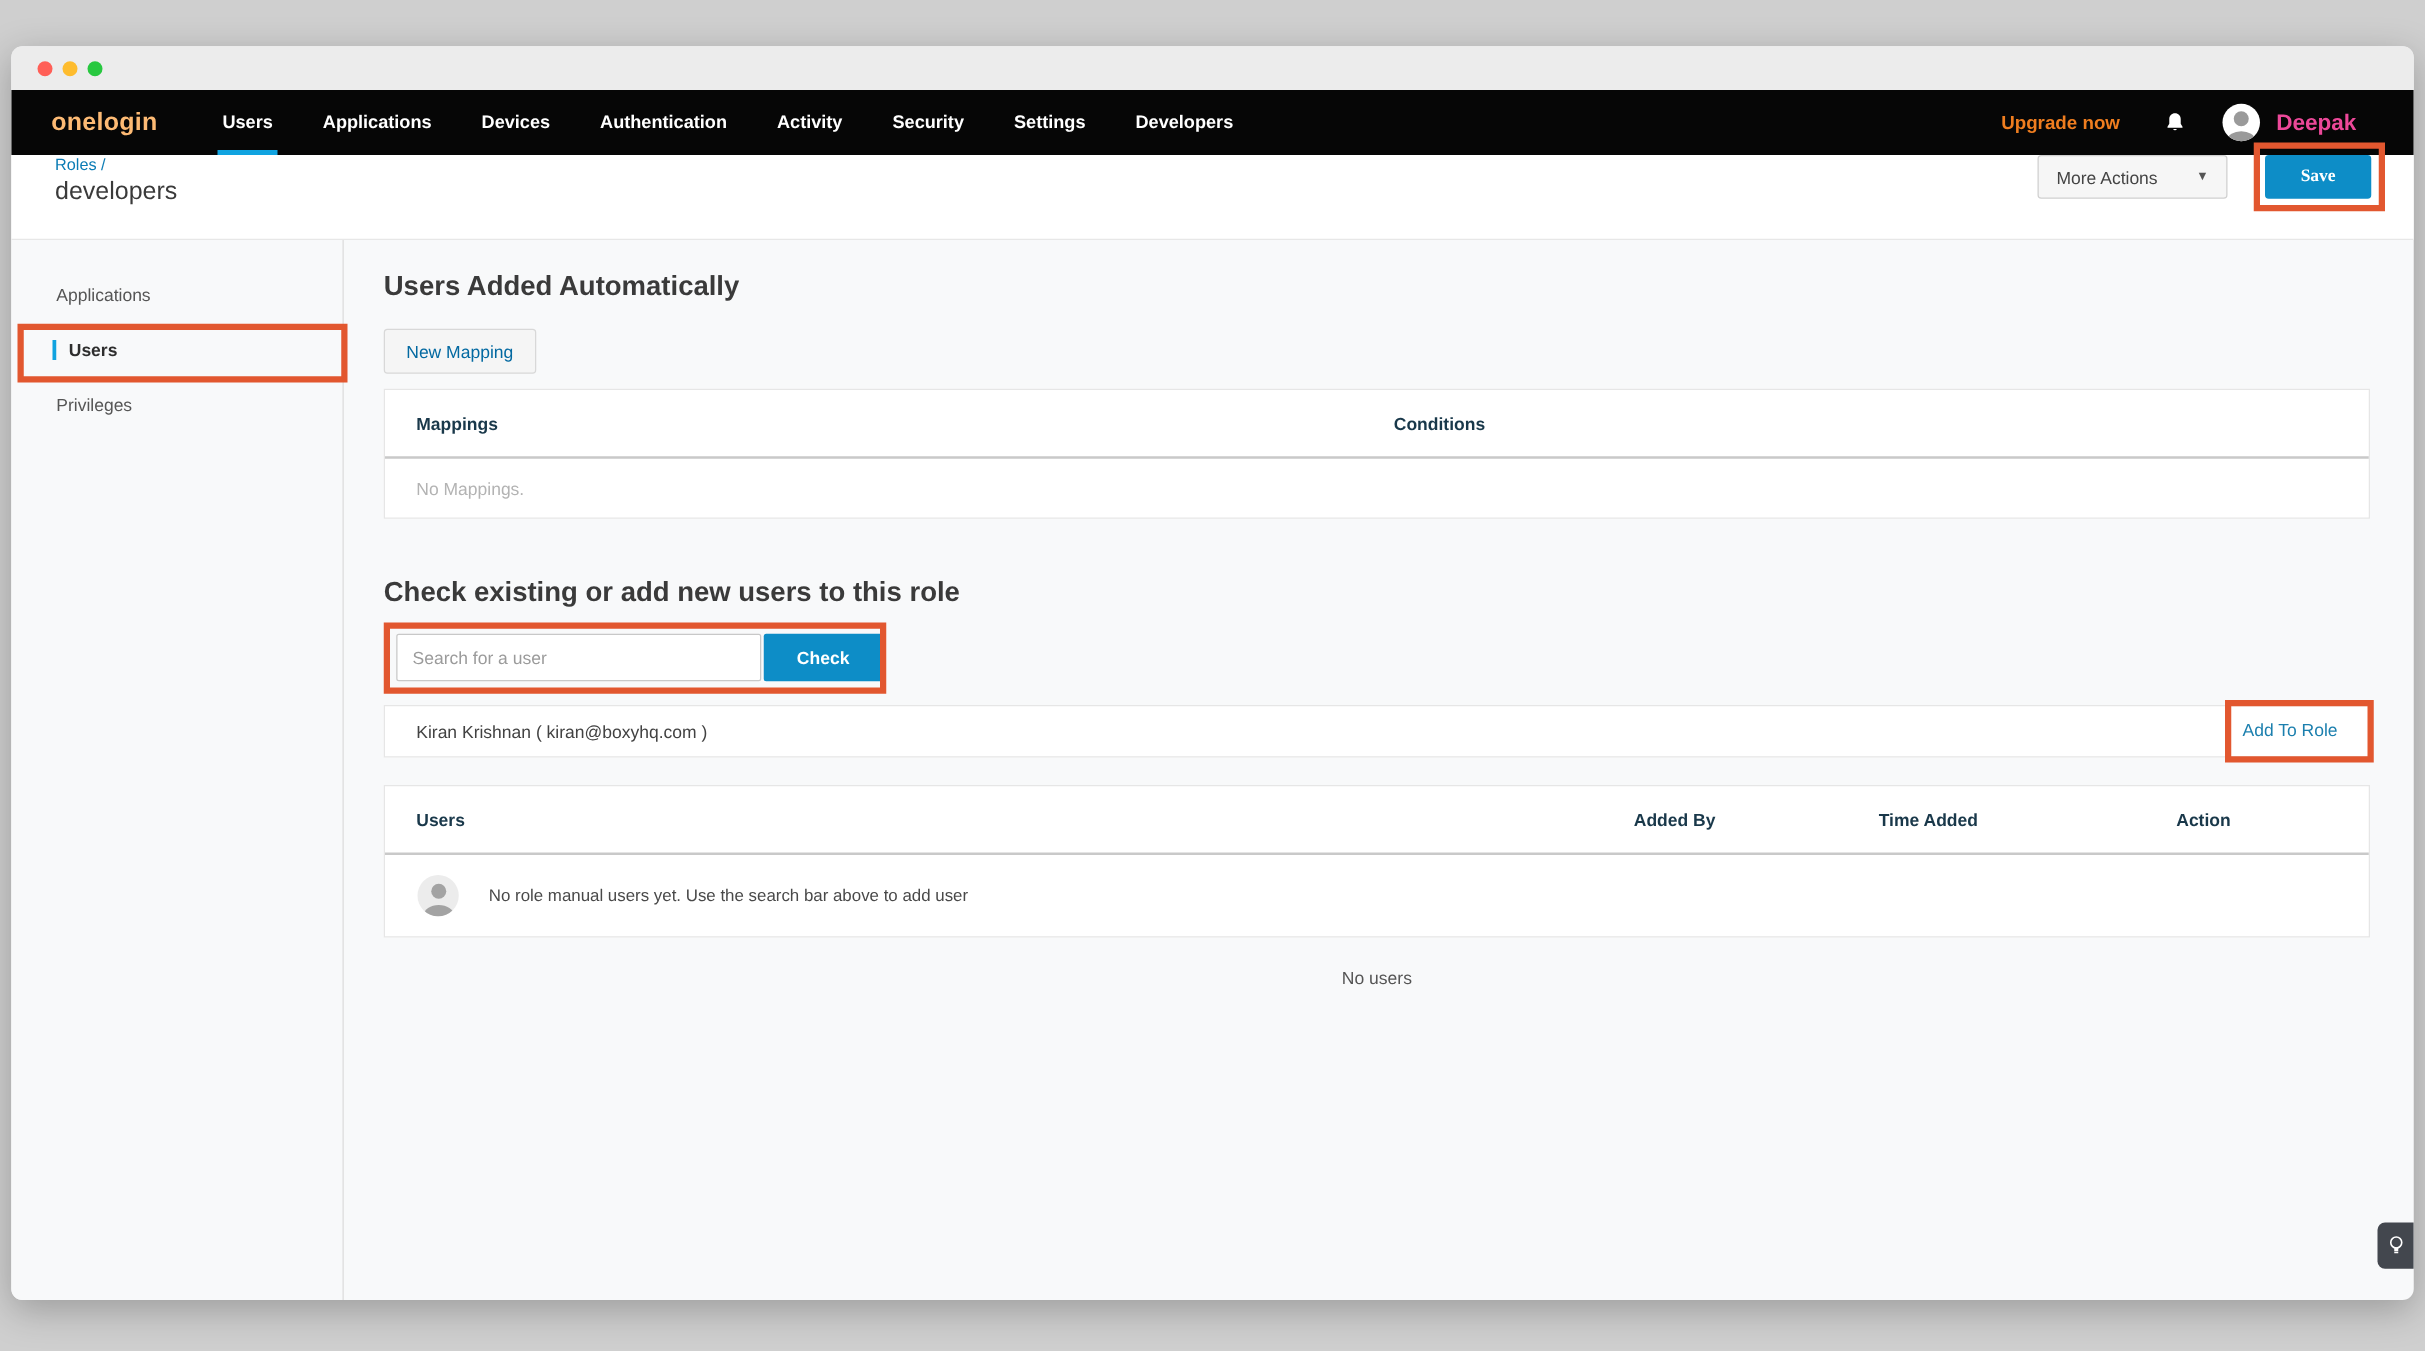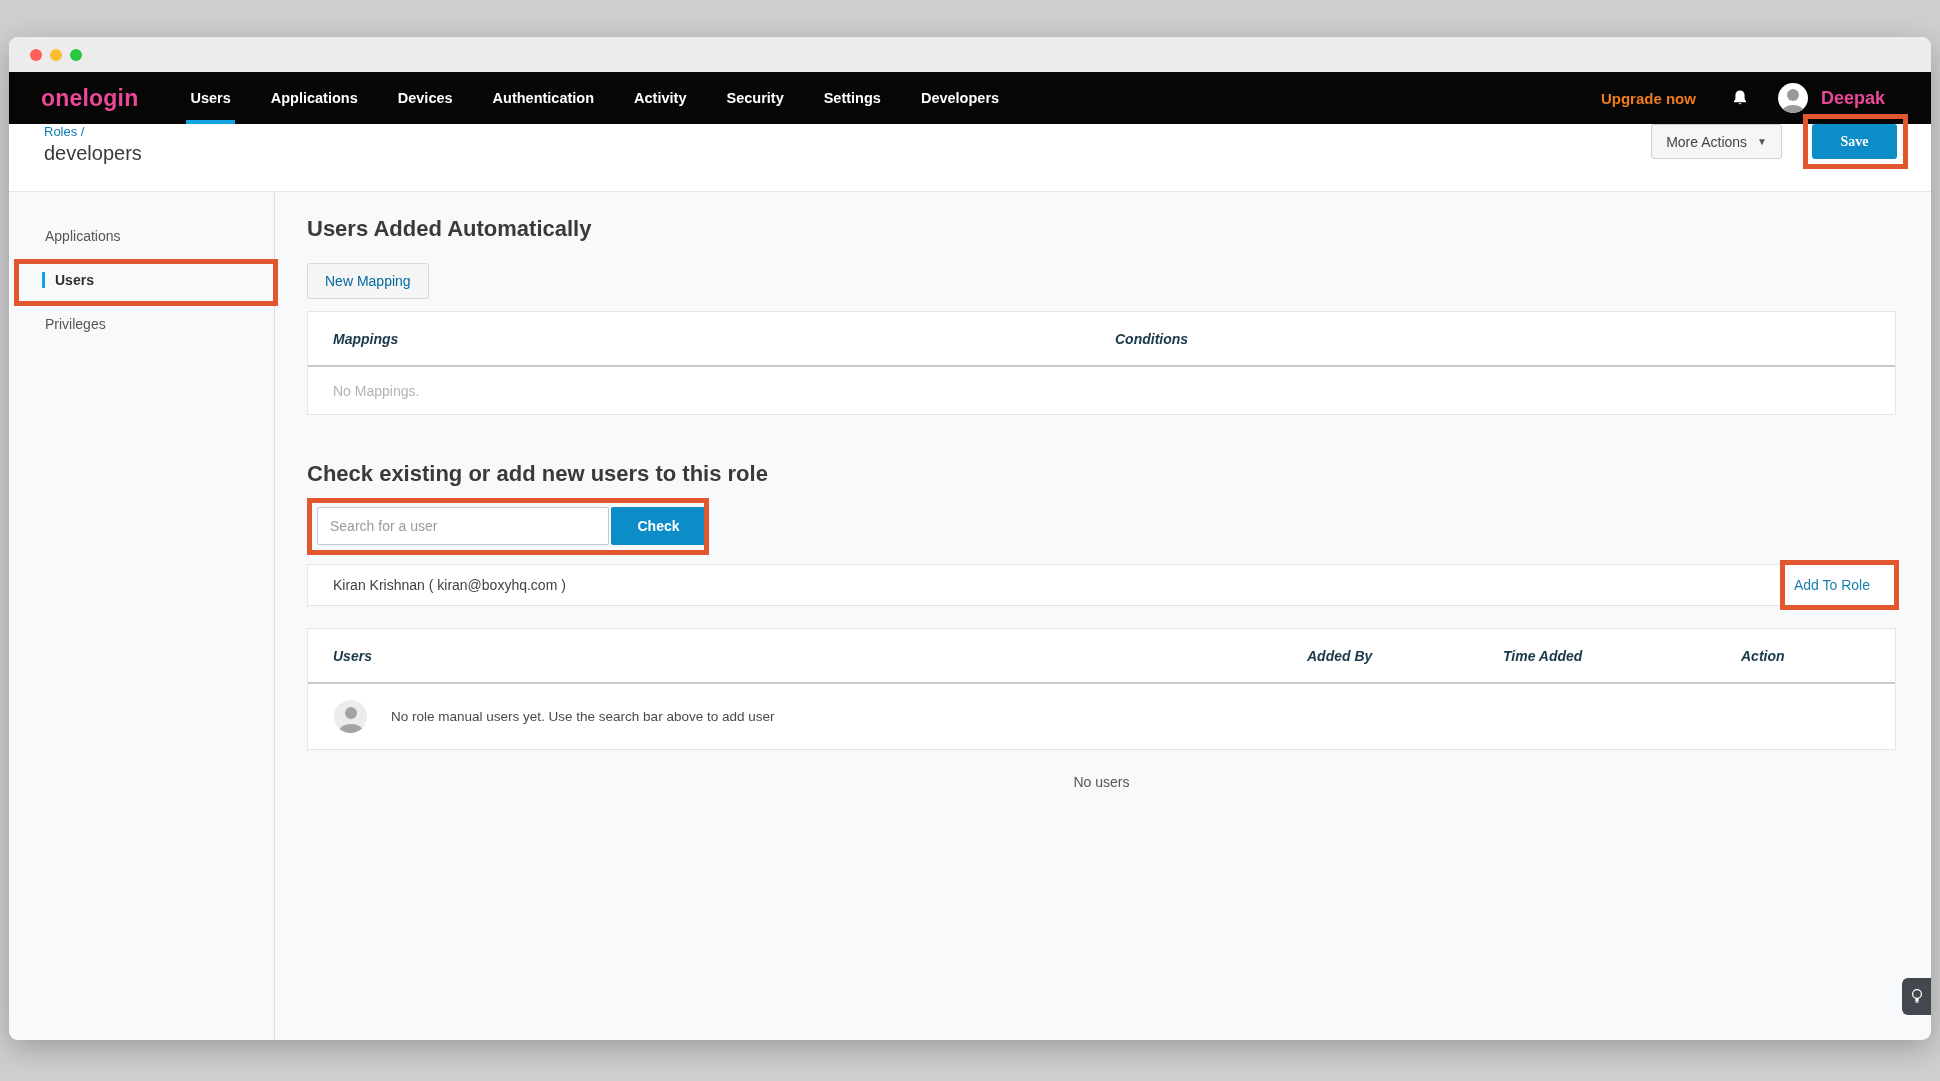--- a/index.html
+++ b/index.html
@@ -16,40 +16,40 @@
     box-shadow:0 8px 30px rgba(0,0,0,.25);
   }
   
   .titlebar { height:35px; background:#ececec; display:flex; align-items:center; padding-left:21px; }
   .tl-dot { width:12px; height:12px; border-radius:50%; margin-right:8px; }
   .tl-red { background:#ff5f57; }
   .tl-yellow { background:#febc2e; }
   .tl-green { background:#28c840; }
   
   .navbar { height:52px; background:#060606; display:flex; align-items:center; padding:0 46px 0 32px; }
-  .logo { color:#ec4899; font-size:23px; font-weight:700; letter-spacing:.2px; }
+  .logo { color:#fdba74; font-size:20px; font-weight:700; letter-spacing:.2px; }
   .nav-items { display:flex; margin-left:52px; height:52px; align-items:center; }
   .nav-item { position:relative; color:#fff; font-size:14.5px; font-weight:700; height:52px;
               display:flex; align-items:center; margin-right:40px; cursor:pointer; white-space:nowrap; }
   .nav-item.active::after { content:""; position:absolute; left:-4px; right:-4px; bottom:0; height:4px; background:#10a3e0; }
   .nav-right { margin-left:auto; display:flex; align-items:center; }
   .upgrade { color:#ef7d1f; font-size:15px; font-weight:700; cursor:pointer; }
   .bell { margin-left:34px; width:20px; height:20px; cursor:pointer; }
   .nav-avatar { margin-left:28px; width:30px; height:30px; border-radius:50%; background:#fff; position:relative; overflow:hidden; cursor:pointer; }
   .nav-avatar .head { position:absolute; left:50%; top:6px; transform:translateX(-50%); width:12px; height:12px; border-radius:50%; background:#9a9a9a; }
   .nav-avatar .shoulders { position:absolute; left:50%; bottom:-6px; transform:translateX(-50%); width:22px; height:14px; border-radius:50%; background:#9a9a9a; }
   .nav-name { margin-left:13px; color:#ec4899; font-size:18px; font-weight:700; }
   
   .page-header { height:68px; background:#fff; border-bottom:1px solid #e7e7e7; display:flex; align-items:flex-start; padding:0 34px 0 35px; }
   .ph-left { display:flex; flex-direction:column; justify-content:center; }
   .breadcrumb { color:#0b7cb5; font-size:13px; cursor:pointer; }
   .page-title { color:#3a3a3a; font-size:20px; margin-top:3px; }
   .ph-right { margin-left:auto; display:flex; align-items:center; }
   .btn-more { background:#f6f6f6; border:1px solid #cfcfcf; border-radius:3px; height:35px; padding:0 14px;
-              font-size:14px; color:#444; display:flex; align-items:center; cursor:pointer; font-family:inherit; }
+              font-size:14px; color:#444; display:flex; align-items:center; cursor:pointer; font-family:inherit;gap:21px; }
   .btn-more .caret { margin-left:10px; font-size:10px; color:#555; }
   .save-wrap { position:relative; margin-left:30px; }
   .btn-save { background:#0d8dc7; border:none; border-radius:3px; height:35px; width:85px; color:#fff;
               font-size:14px; font-weight:700; cursor:pointer; font-family:Liberation Serif, serif; }
   .annotation { position:absolute; border:5px solid #e2572f; pointer-events:none; z-index:5; }
   .ann-save { inset:-10px -11px -10px -9px; }
   
   .content { display:flex; height:848px; }
   .sidebar { width:266px; background:#f8f9fa; border-right:1px solid #dcdcdc; padding-top:22px; position:relative; flex-shrink:0; }
   .side-item { height:44px; display:flex; align-items:center; padding-left:36px; font-size:14px; color:#555;
@@ -58,21 +58,21 @@
   .side-item.active .active-bar { position:absolute; left:33px; top:50%; transform:translateY(-50%); width:3px; height:16px; background:#10a3e0; }
   .side-item.active { padding-left:46px; }
   .ann-users { left:5px; right:-4px; top:67px; height:47px; }
   .main { flex:1; padding:0 35px 0 32px; position:relative; }
   .section-heading { font-size:22px; font-weight:700; color:#3a3a3a; }
   .h-auto { padding-top:24px; }
   .btn-new-mapping { margin-top:21px; background:#f5f5f5; border:1px solid #d8d8d8; border-radius:3px;
                      height:36px; padding:0 17px; font-size:14px; color:#0369a1; cursor:pointer; font-family:inherit; }
   .card { background:#fff; border:1px solid #e6e6e6; }
   .card-mappings { margin-top:12px; }
-  .thead { display:flex; align-items:center; border-bottom:2px solid #c9c9c9;font-style:italic; }
+  .thead { display:flex; align-items:center; border-bottom:2px solid #c9c9c9; }
   .thead-mappings { height:55px; }
   .th { font-size:14px; font-weight:700; color:#19384a; }
   .td-empty { height:47px; display:flex; align-items:center; padding-left:25px; font-size:14px; color:#b3b3b3; }
   .col-m1 { flex:1; padding-left:25px; }
   .col-m2 { width:780px; }
   .h-check { margin-top:46px; }
   .search-wrap { position:relative; margin-top:20px; display:inline-flex;margin-left:10px; }
   .search-input { width:292px; height:38px; border:1px solid #c8c8c8; border-radius:2px; padding:0 12px;
                   font-size:14px; color:#333; background:#fff; font-family:inherit; }
   .search-input::placeholder { color:#9b9b9b; }

